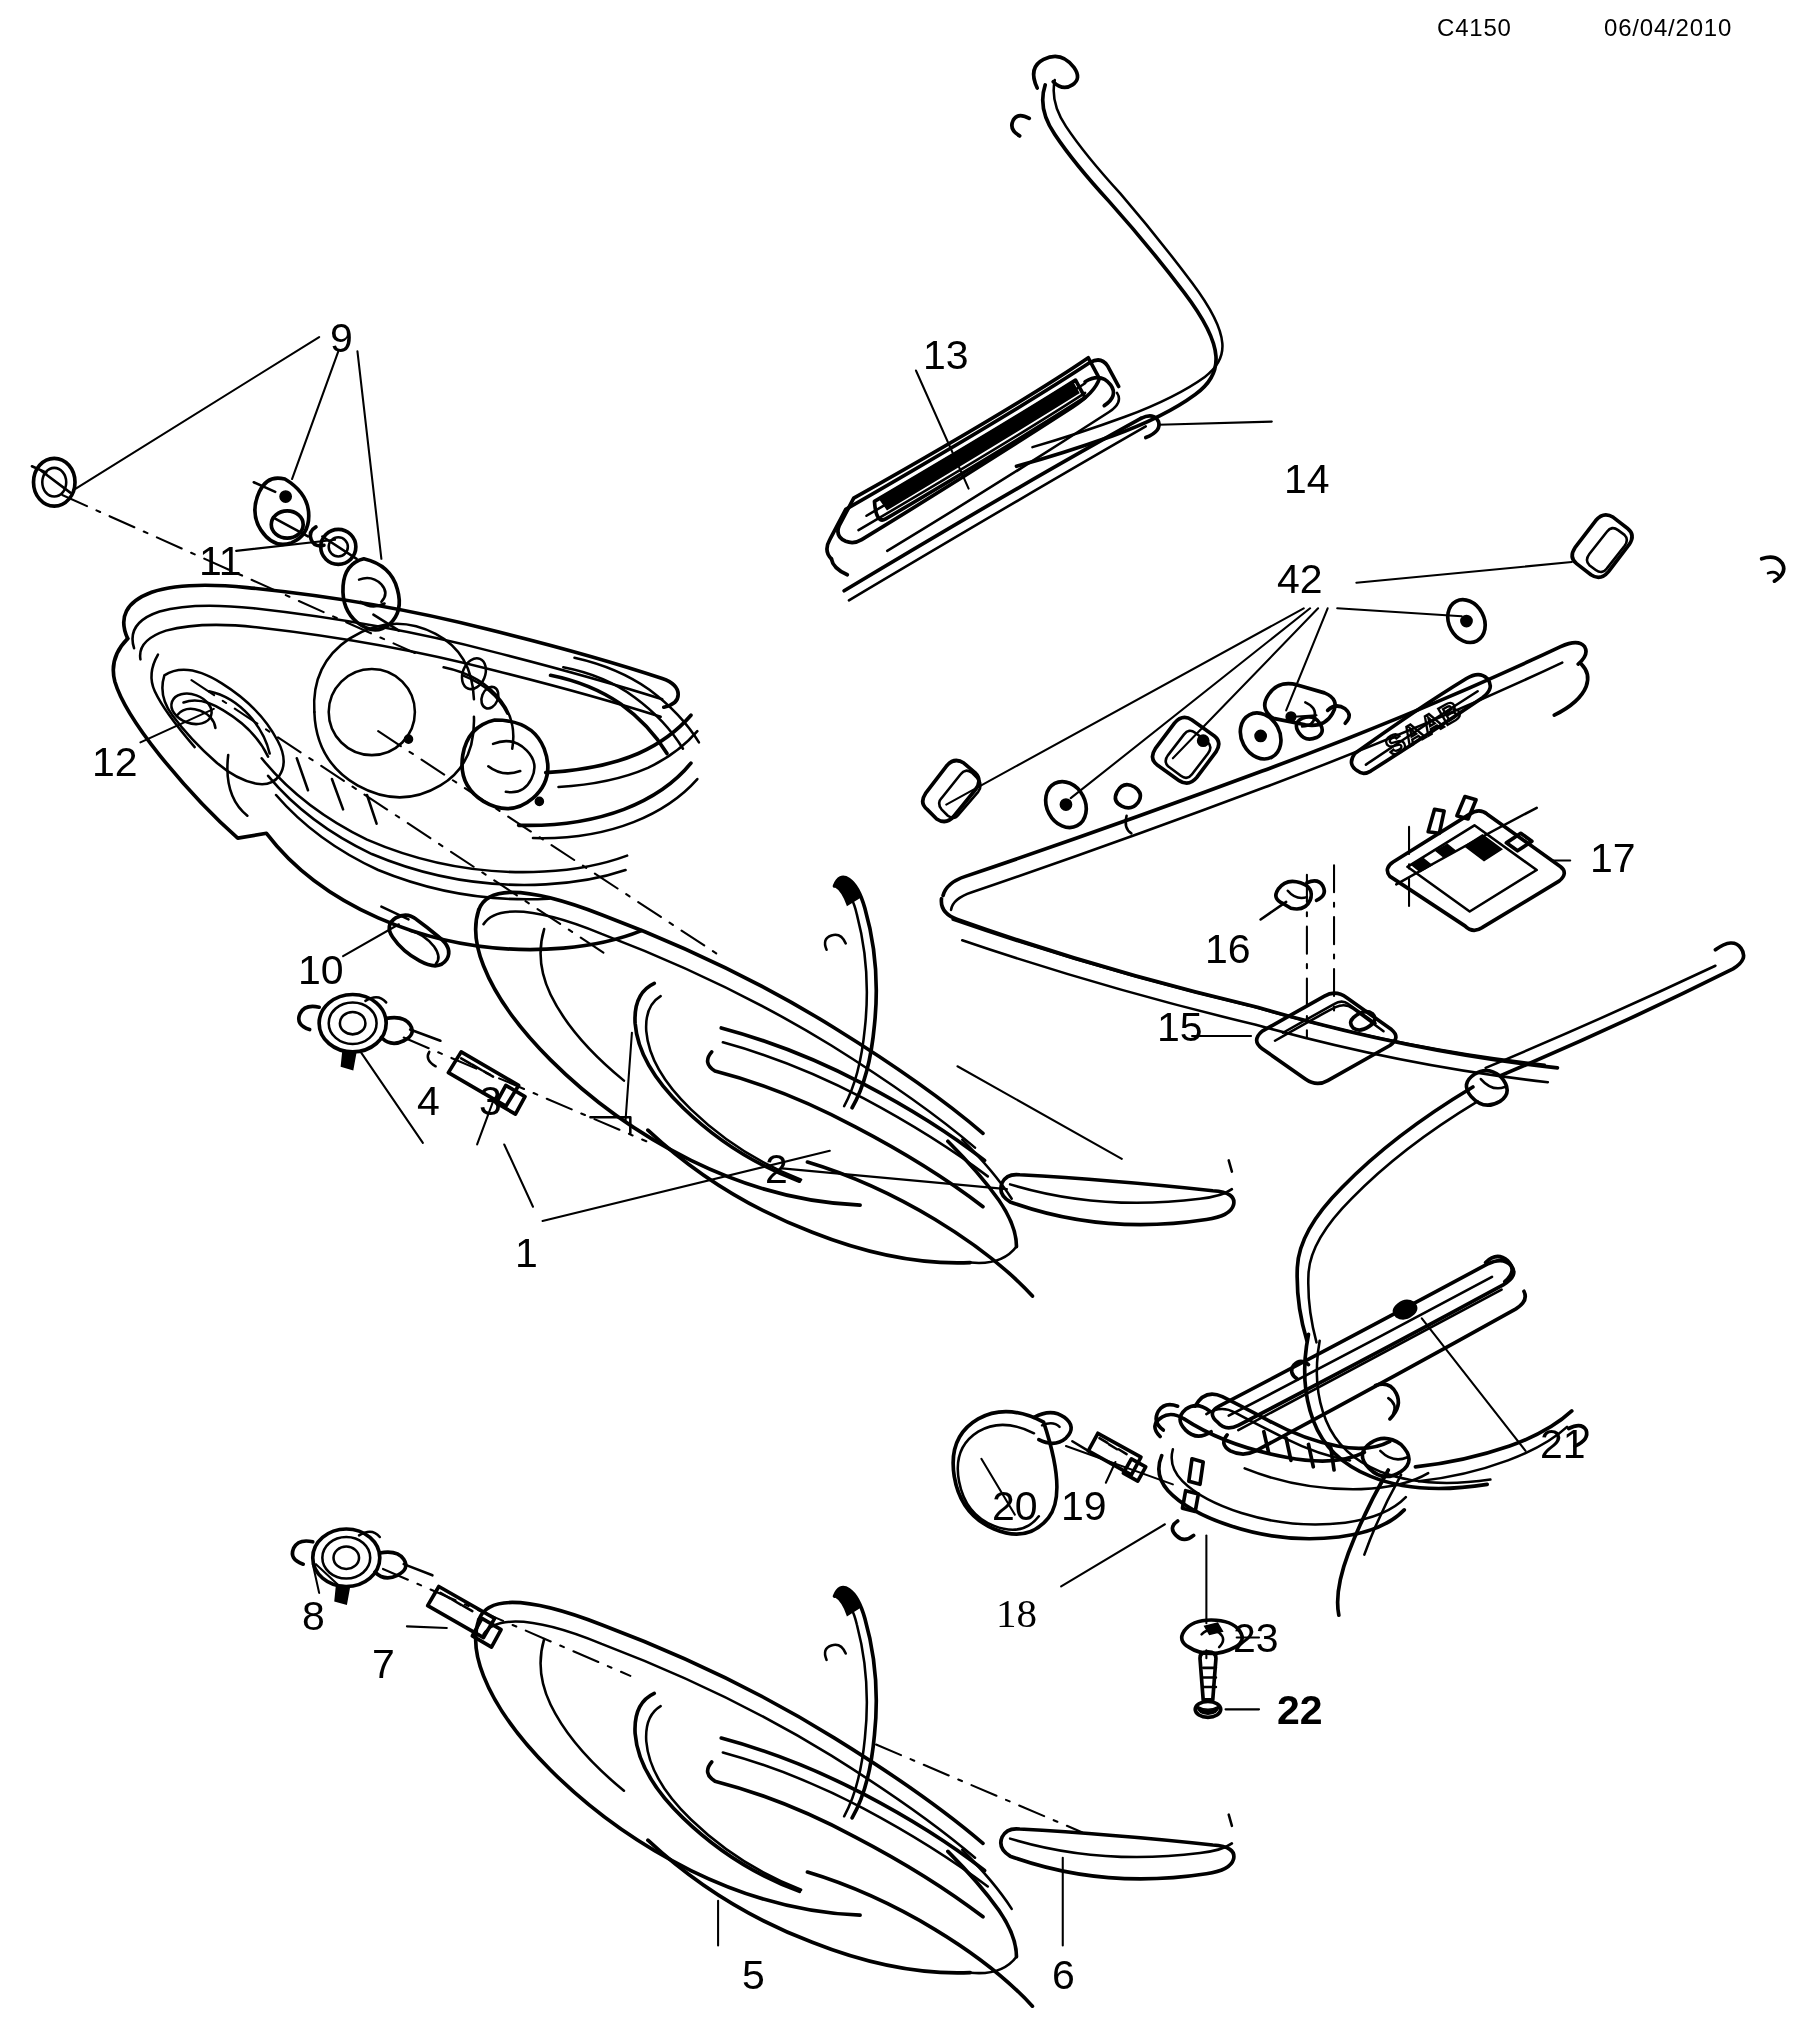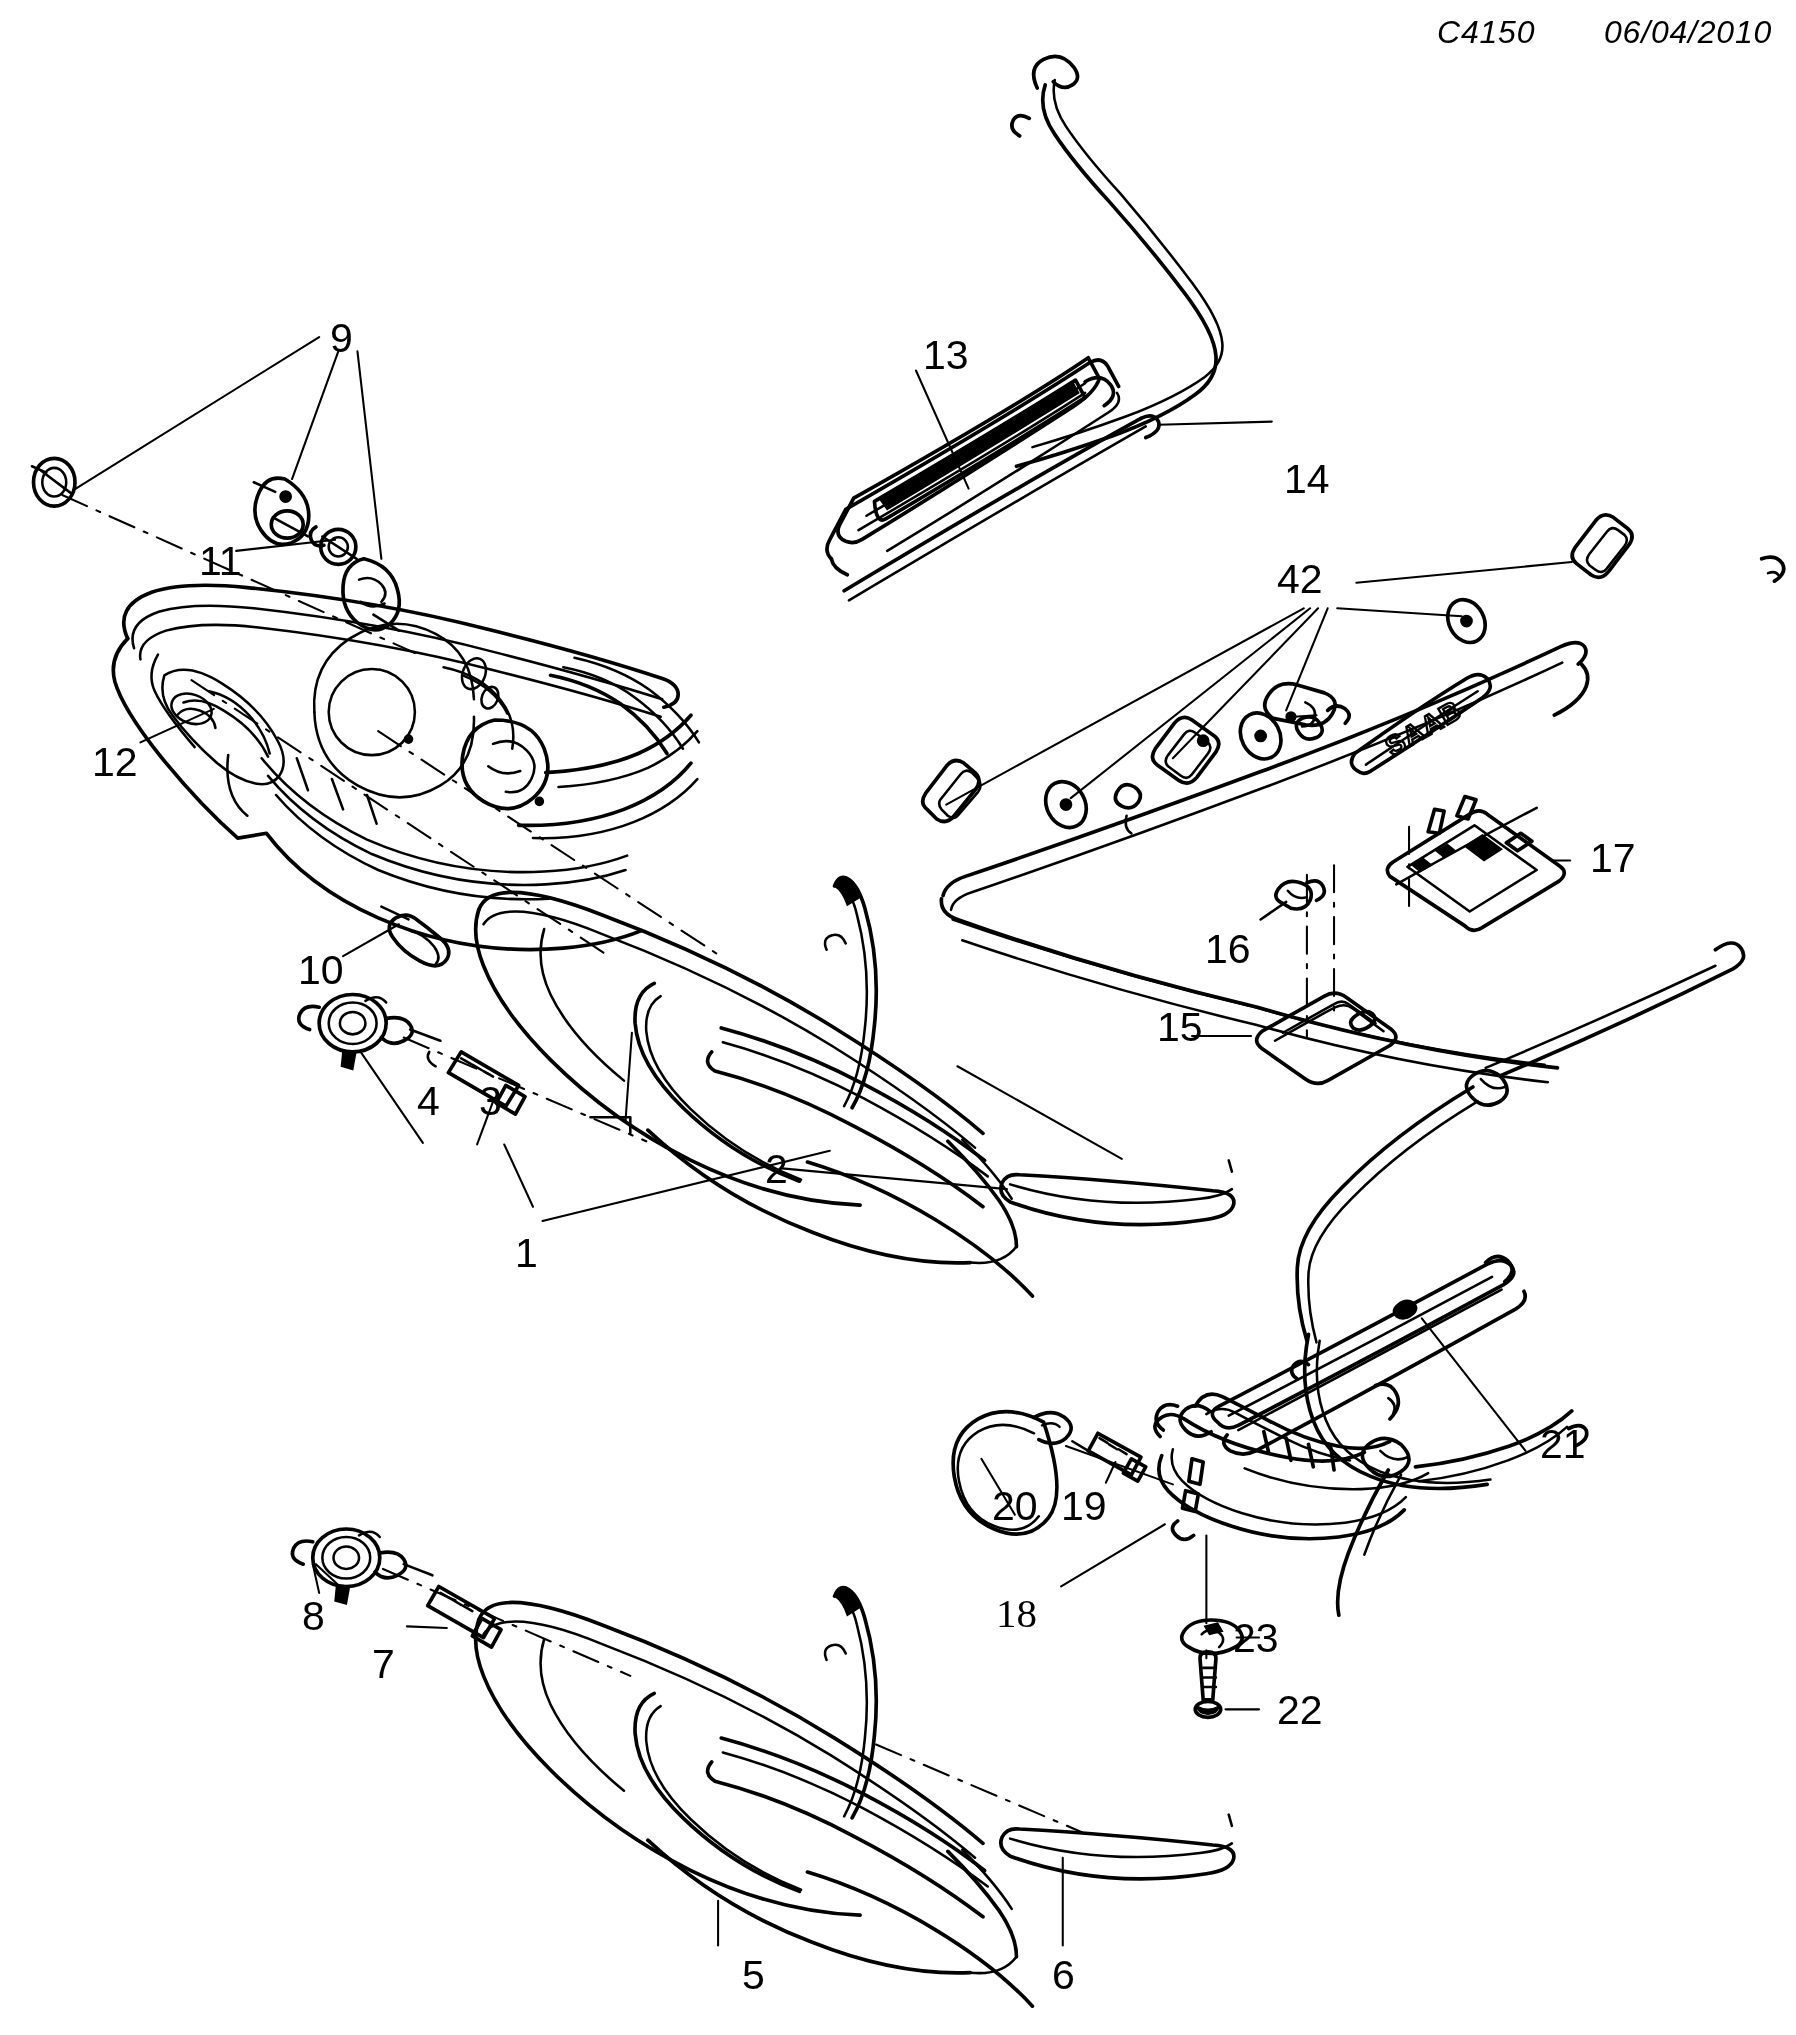--- a/index.html
+++ b/index.html
@@ -1,19 +1,19 @@
 <!DOCTYPE html>
 <html style="font-size:12.8px"><head>
 <meta charset="utf-8">
 <style>
   html,body{margin:0;padding:0;background:#ffffff;}
   body{width:1796px;height:2036px;position:relative;
        font-family:"Liberation Sans","DejaVu Sans",sans-serif;color:#000;}
   #sheet{position:absolute;left:0;top:0;width:1796px;height:2036px;overflow:hidden;background:#fff;}
-  .hdr{position:absolute;font-size:32px;letter-spacing:0.8px;white-space:nowrap;font-style:italic;}
+  .hdr{position:absolute;font-size:24px;letter-spacing:0.8px;white-space:nowrap;}
   #hdr-code{left:1437px;top:14.4px;}
   #hdr-date{left:1604px;top:14.4px;}
   svg.art{position:absolute;left:0;top:0;width:1796px;height:2036px;}
   .callout{position:absolute;font-size:41px;line-height:41px;white-space:nowrap;}
 </style>
 </head>
 <body>
 
 <div id="sheet">
 
@@ -498,18 +498,18 @@
   <div class="callout" style="left:92px;top:742px;text-align:center;">12</div>
   <div class="callout" style="left:907px;top:335px;margin-left:16px;">13</div>
   <div class="callout" style="left:1284px;top:459px;">14</div>
   <div class="callout" style="left:1141px;top:1007px;margin-left:16px;">15</div>
   <div class="callout" style="left:1205px;top:929px;">16</div>
   <div class="callout" style="left:1590px;top:838px;">17</div>
   <div class="callout" style="left:996px;top:1593px;font-family:Liberation Serif, serif;">18</div>
   <div class="callout" style="left:1061px;top:1486px;">19</div>
   <div class="callout" style="left:992px;top:1486px;">20</div>
   <div class="callout" style="left:1540px;top:1424px;text-align:center;">21</div>
-  <div class="callout" style="left:1277px;top:1690px;">22</div>
+  <div class="callout" style="left:1277px;top:1690px;font-weight:bold;">22</div>
   <div class="callout" style="left:1233px;top:1618px;">23</div>
   <div class="callout" style="left:1277px;top:559px;">42</div>
 
 </div>
 
 
 </body></html>

